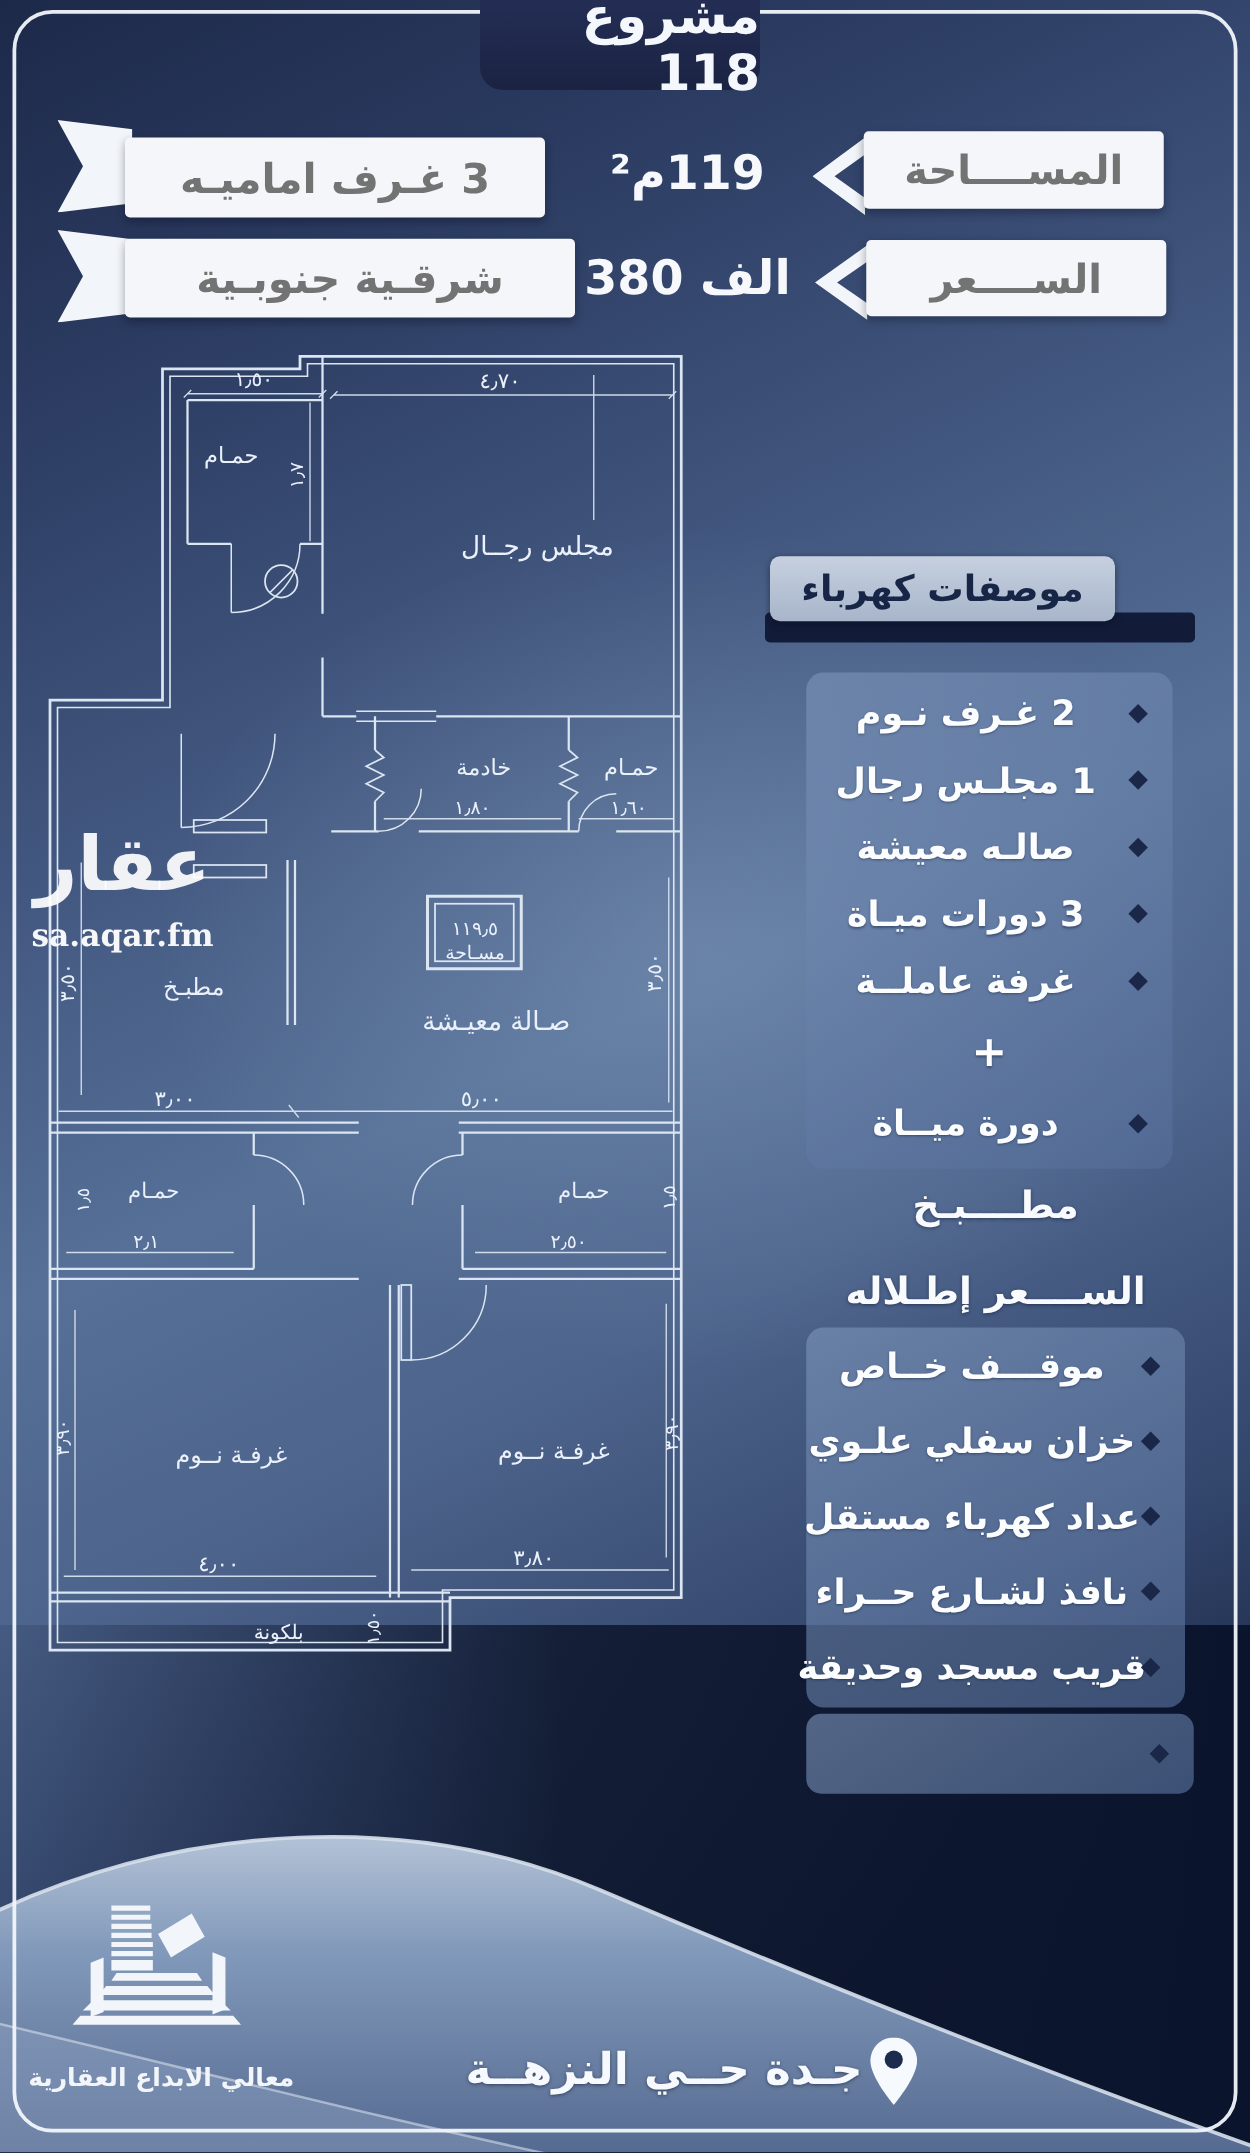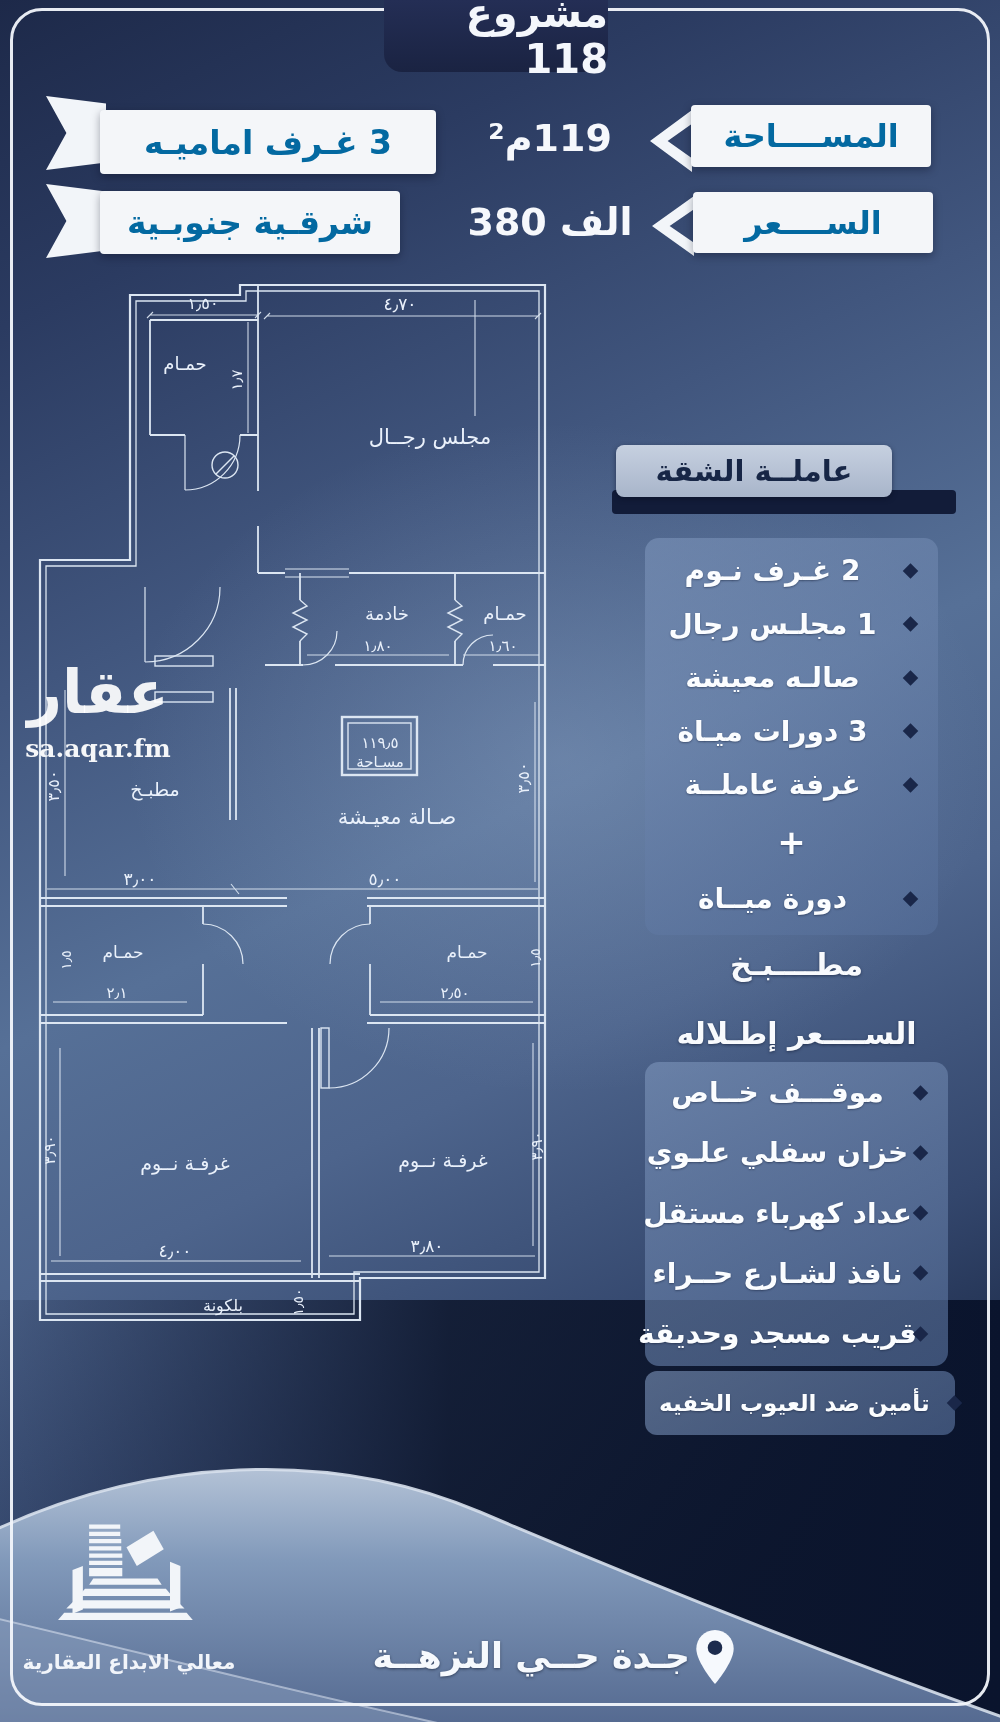--- a/index.html
+++ b/index.html
@@ -13,21 +13,21 @@
   .frame{position:absolute;left:10px;right:10px;top:8px;bottom:16px;border:3px solid rgba(242,246,251,0.95);
     border-radius:32px;z-index:3;pointer-events:none;}
   
   .banner{left:384px;top:0;width:224px;height:72px;z-index:6;border-radius:0 0 18px 18px;
     background:linear-gradient(180deg,#242e55 0%,#1a2342 100%);display:flex;align-items:center;justify-content:center;}
   .banner span{color:#f4f7fc;font-size:40px;font-weight:bold;direction:rtl;}
   
   .ribbon{z-index:5;background:#f2f5f9;clip-path:polygon(0 0,100% 10%,100% 90%,0 100%,34% 50%);}
   .wbox{z-index:5;background:#f4f6f9;border-radius:4px;display:flex;align-items:center;justify-content:center;
     box-shadow:0 3px 8px rgba(5,10,25,0.35);}
-  .wbox span{color:#0369a1;font-weight:bold;direction:rtl;white-space:nowrap;}
+  .wbox span{color:#737373;font-weight:bold;direction:rtl;white-space:nowrap;}
   .arrow{z-index:5;background:#f2f5f9;clip-path:polygon(100% 0,0 50%,100% 100%,100% 78%,42% 50%,100% 22%);}
   .statval{z-index:5;color:#f6f8fc;font-weight:bold;font-size:38px;display:flex;align-items:center;justify-content:center;white-space:nowrap;text-align:center;}
   
   .hdr-shadow{left:612px;top:490px;width:344px;height:24px;background:#121c39;border-radius:4px;z-index:4;}
   .hdr{left:616px;top:445px;width:276px;height:52px;z-index:5;border-radius:8px;
     background:linear-gradient(180deg,#c6d0e0 0%,#a8b5ca 100%);display:flex;align-items:center;justify-content:center;
     box-shadow:0 2px 5px rgba(8,14,32,0.5);}
   .hdr span{color:#172646;font-size:29px;font-weight:bold;direction:rtl;}
   .panel{z-index:5;background:linear-gradient(150deg,rgba(124,148,186,0.62),rgba(84,109,152,0.68));
     border-radius:14px;display:flex;flex-direction:column;justify-content:space-between;box-sizing:border-box;}
@@ -87,21 +87,21 @@
 
   <div class="abs banner">
     <span>مشروع 118</span>
   </div>
 
   <div class="abs ribbon" style="left:46px;top:96px;width:60px;height:74px;"></div>
   <div class="abs wbox" style="left:100px;top:110px;width:336px;height:64px;">
     <span style="font-size:33px;">3 غـرف اماميـه</span>
   </div>
   <div class="abs ribbon" style="left:46px;top:184px;width:60px;height:74px;"></div>
-  <div class="abs wbox" style="left:100px;top:191px;width:300px;height:63px;">
+  <div class="abs wbox" style="left:100px;top:191px;width:360px;height:63px;">
     <span style="font-size:33px;">شرقـية جنوبـية</span>
   </div>
 
   <div class="abs statval" style="left:455px;top:110px;width:190px;height:56px;direction:rtl;">119م²</div>
   <div class="abs arrow" style="left:650px;top:110px;width:42px;height:62px;"></div>
   <div class="abs wbox" style="left:691px;top:105px;width:240px;height:62px;">
     <span style="font-size:32px;">المســــاحة</span>
   </div>
   <div class="abs statval" style="left:450px;top:196px;width:200px;height:52px;direction:ltr;">380 الف</div>
   <div class="abs arrow" style="left:652px;top:196px;width:42px;height:60px;"></div>
@@ -211,21 +211,21 @@
     </g>
   </svg>
 
   <div class="abs wm">
     <span class="wm1">عقار</span>
     <span class="wm2">sa.aqar.fm</span>
   </div>
 
   <div class="abs hdr-shadow"></div>
   <div class="abs hdr">
-    <span>عاملــة الشقة</span>
+    <span>موصفات كهرباء</span>
   </div>
 
   <div class="abs panel" style="left:645px;top:538px;width:293px;height:397px;padding:16px 0 20px;">
     <div class="spec-item">
         <span class="diamond"></span>
         <span class="txt">2 غـرف نـوم</span>
       </div>
     <div class="spec-item">
         <span class="diamond"></span>
         <span class="txt">1 مجلـس رجال</span>
@@ -277,21 +277,20 @@
       </div>
     <div class="spec-item">
         <span class="diamond"></span>
         <span class="txt">قريب مسجد وحديقة</span>
       </div>
   </div>
 
   <div class="abs footbox" style="left:645px;top:1371px;width:310px;height:64px;">
     <div class="spec-item">
         <span class="diamond"></span>
-        <span class="txt">تأمين ضد العيوب الخفيه</span>
       </div>
   </div>
 
   <svg class="abs logo" width="140" height="130" viewBox="0 0 135 125">
     <g fill="#f2f5f9">
       <path d="M30,8 h30 v4 h-30 z M30,15 h30 v4 h-30 z M30,22 h31 v4 h-31 z M30,29 h31 v4 h-31 z M30,36 h32 v4 h-32 z M30,43 h32 v4 h-32 z M30,50 h32 v8 h-32 z"></path>
       <path d="M66,30 L92,14 L102,32 L76,48 Z"></path>
       <path d="M14,52 L24,48 V90 L14,94 Z"></path>
       <path d="M108,44 L118,48 V88 L108,92 Z"></path>
       <path d="M34,60 L96,60 L100,66 L30,66 Z"></path>

